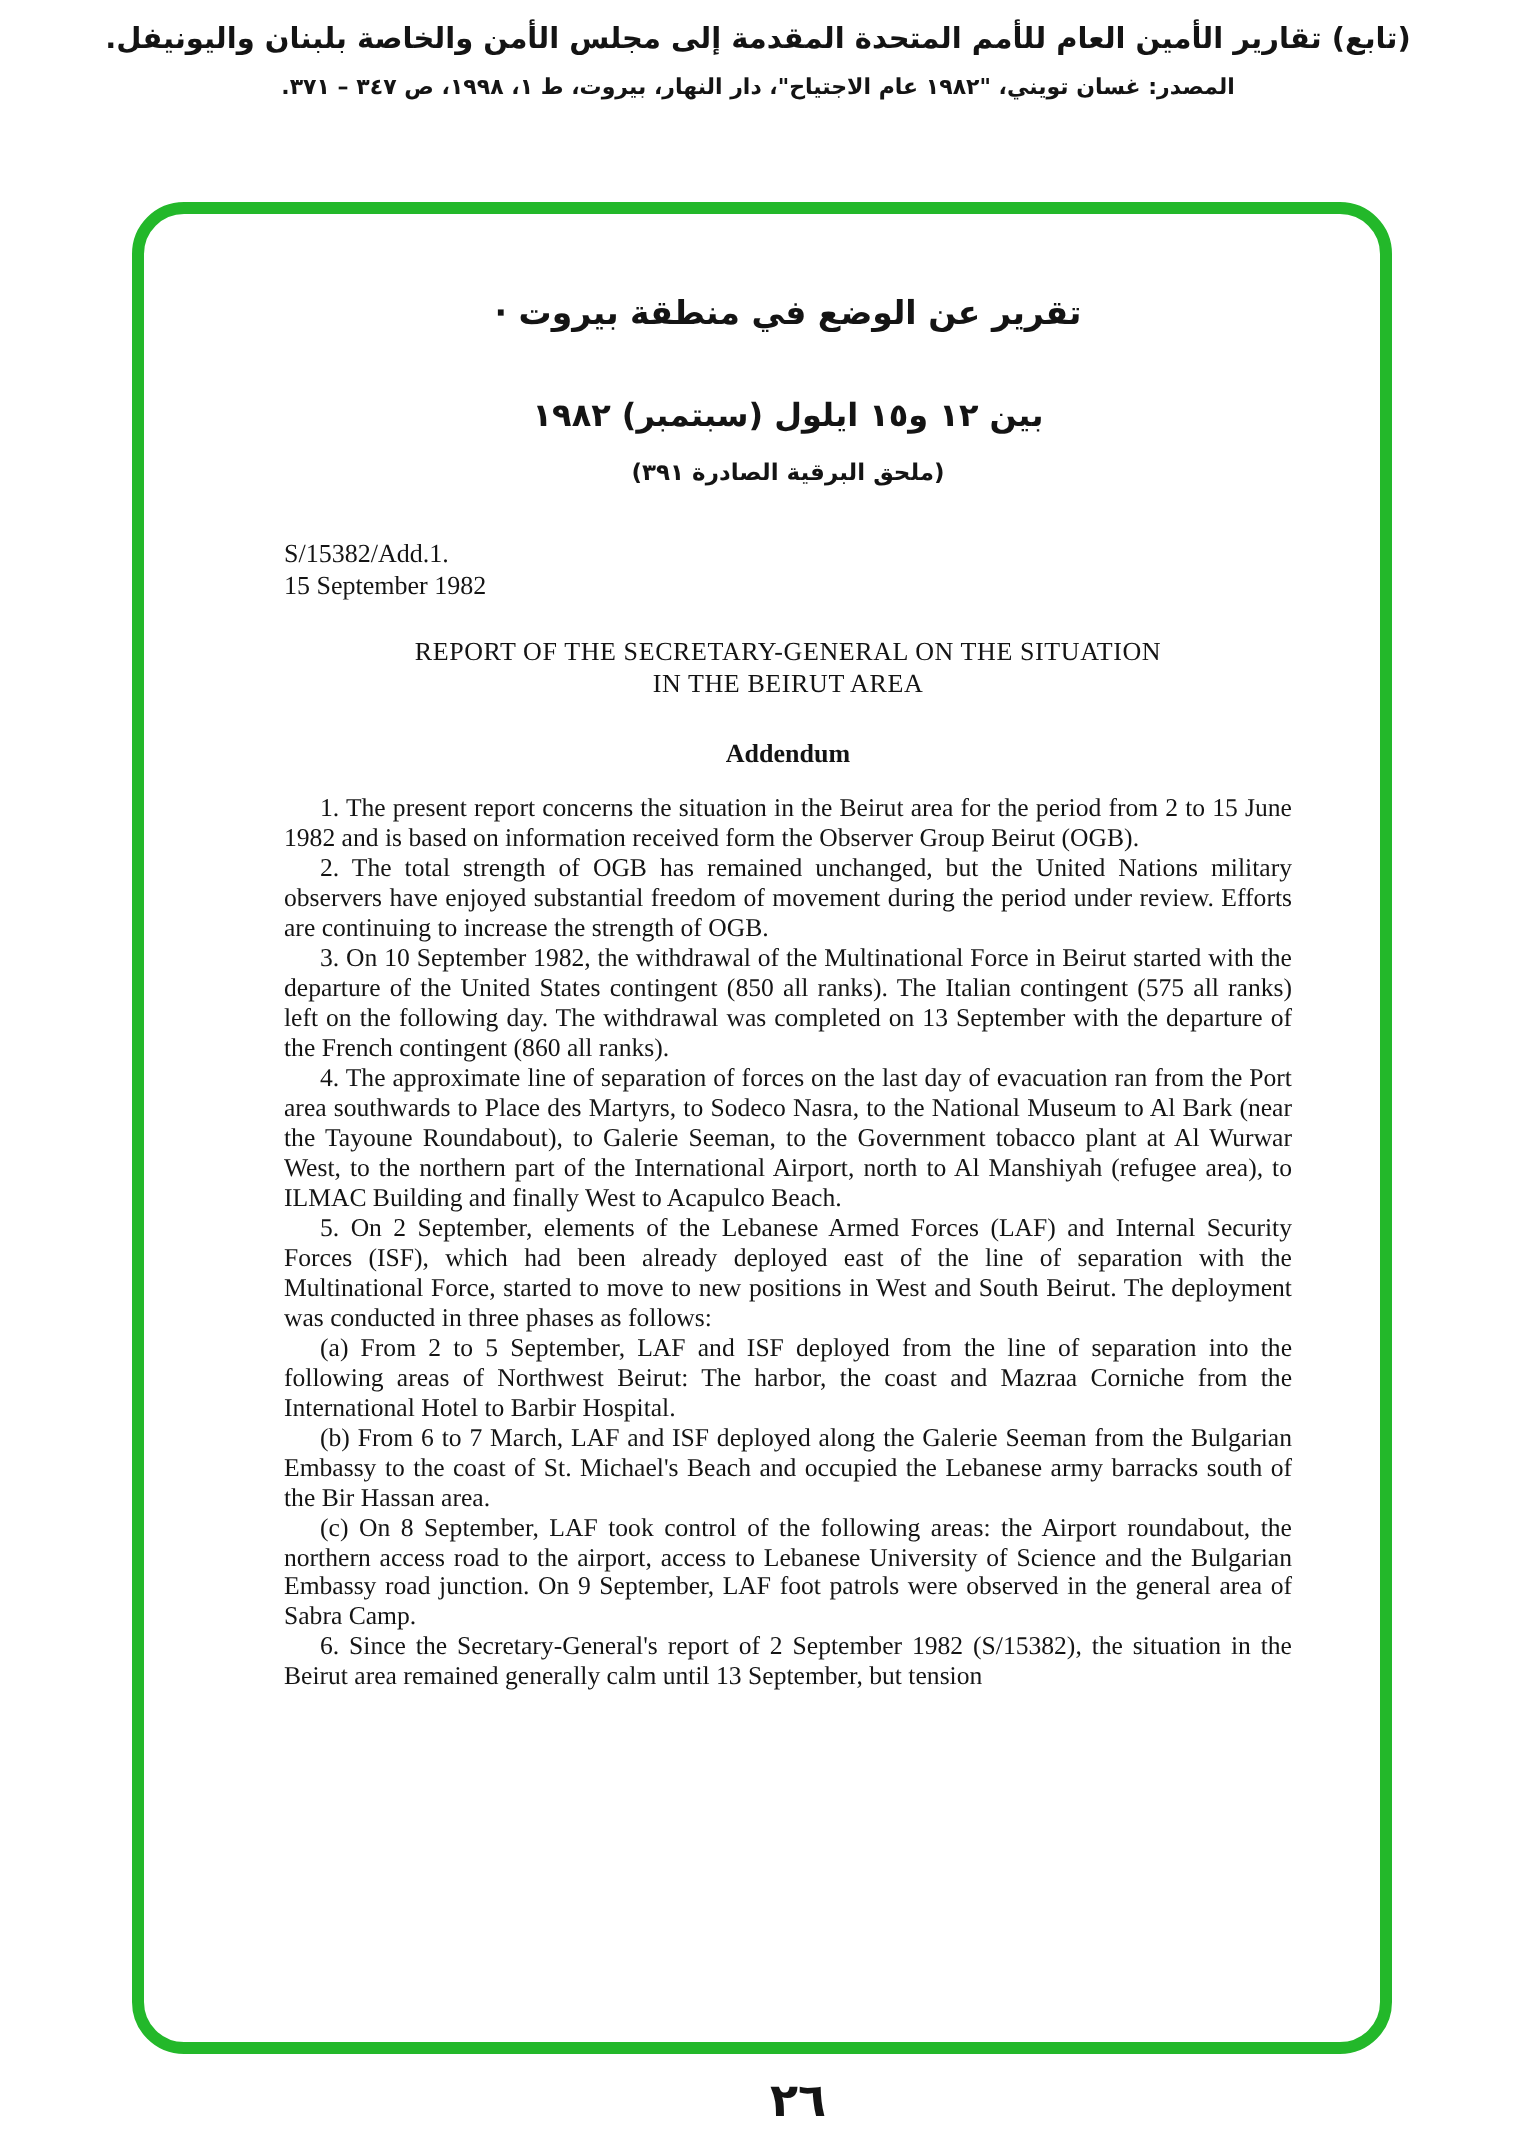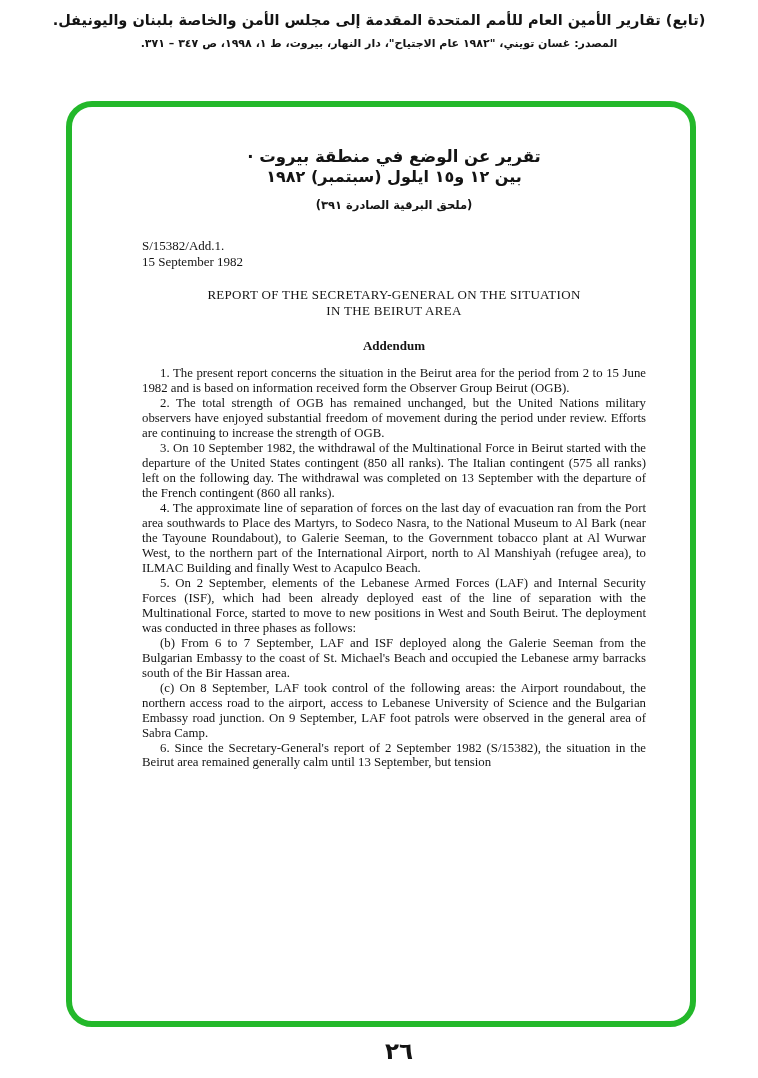--- a/index.html
+++ b/index.html
@@ -45,21 +45,21 @@
   }
   .arabic-title {
     text-align: center;
     direction: rtl;
     font-family: "DejaVu Sans", sans-serif;
     margin-bottom: 26px;
   }
   .arabic-title .at1 {
     font-size: 16.5px;
     font-weight: bold;
-    margin-bottom: 1px;
+    margin-bottom: 32px;
   }
   .arabic-title .at2 {
     font-size: 16px;
     font-weight: bold;
     margin-bottom: 12px;
   }
   .arabic-title .at3 {
     font-size: 11.5px;
     font-weight: bold;
   }
@@ -128,21 +128,22 @@
     </div>
 
     <div class="addendum">Addendum</div>
 
     <div class="body-text">
       <p>1. The present report concerns the situation in the Beirut area for the period from 2 to 15 June 1982 and is based on information received form the Observer Group Beirut (OGB).</p>
       <p>2. The total strength of OGB has remained unchanged, but the United Nations military observers have enjoyed substantial freedom of movement during the period under review. Efforts are continuing to increase the strength of OGB.</p>
       <p>3. On 10 September 1982, the withdrawal of the Multinational Force in Beirut started with the departure of the United States contingent (850 all ranks). The Italian contingent (575 all ranks) left on the following day. The withdrawal was completed on 13 September with the departure of the French contingent (860 all ranks).</p>
       <p>4. The approximate line of separation of forces on the last day of evacuation ran from the Port area southwards to Place des Martyrs, to Sodeco Nasra, to the National Museum to Al Bark (near the Tayoune Roundabout), to Galerie Seeman, to the Government tobacco plant at Al Wurwar West, to the northern part of the International Airport, north to Al Manshiyah (refugee area), to ILMAC Building and finally West to Acapulco Beach.</p>
       <p>5. On 2 September, elements of the Lebanese Armed Forces (LAF) and Internal Security Forces (ISF), which had been already deployed east of the line of separation with the Multinational Force, started to move to new positions in West and South Beirut. The deployment was conducted in three phases as follows:</p>
-      <p>(b) From 6 to 7 September, LAF and ISF deployed along the Galerie Seeman from the Bulgarian Embassy to the coast of St. Michael's Beach and occupied the Lebanese army barracks south of the Bir Hassan area.</p>
+      <p>(a) From 2 to 5 September, LAF and ISF deployed from the line of separation into the following areas of Northwest Beirut: The harbor, the coast and Mazraa Corniche from the International Hotel to Barbir Hospital.</p>
+      <p>(b) From 6 to 7 March, LAF and ISF deployed along the Galerie Seeman from the Bulgarian Embassy to the coast of St. Michael's Beach and occupied the Lebanese army barracks south of the Bir Hassan area.</p>
       <p>(c) On 8 September, LAF took control of the following areas: the Airport roundabout, the northern access road to the airport, access to Lebanese University of Science and the Bulgarian Embassy road junction. On 9 September, LAF foot patrols were observed in the general area of Sabra Camp.</p>
       <p>6. Since the Secretary-General's report of 2 September 1982 (S/15382), the situation in the Beirut area remained generally calm until 13 September, but tension</p>
     </div>
 
   </div>
 </div>
 
 <div class="page-number">٢٦</div>
 
 </body></html>

